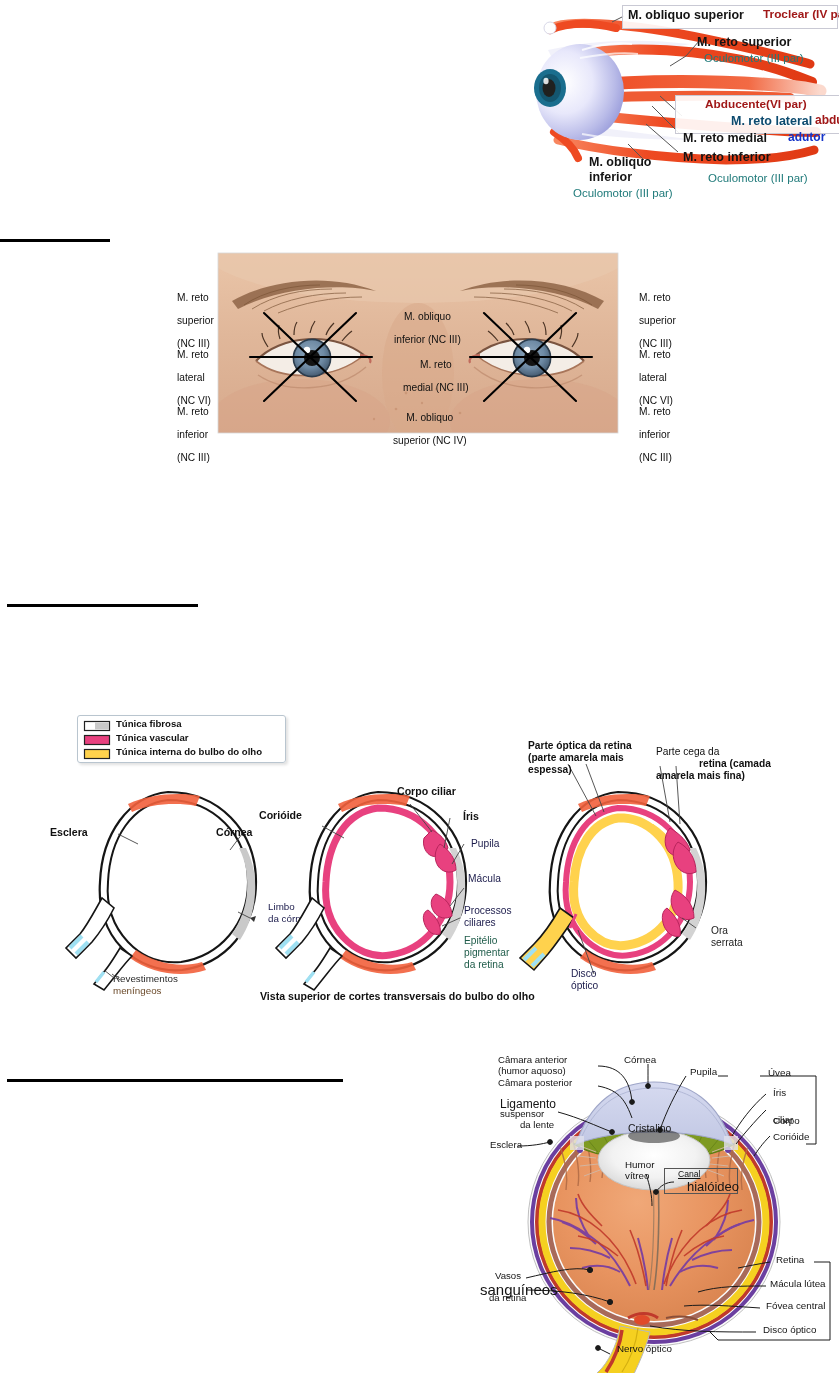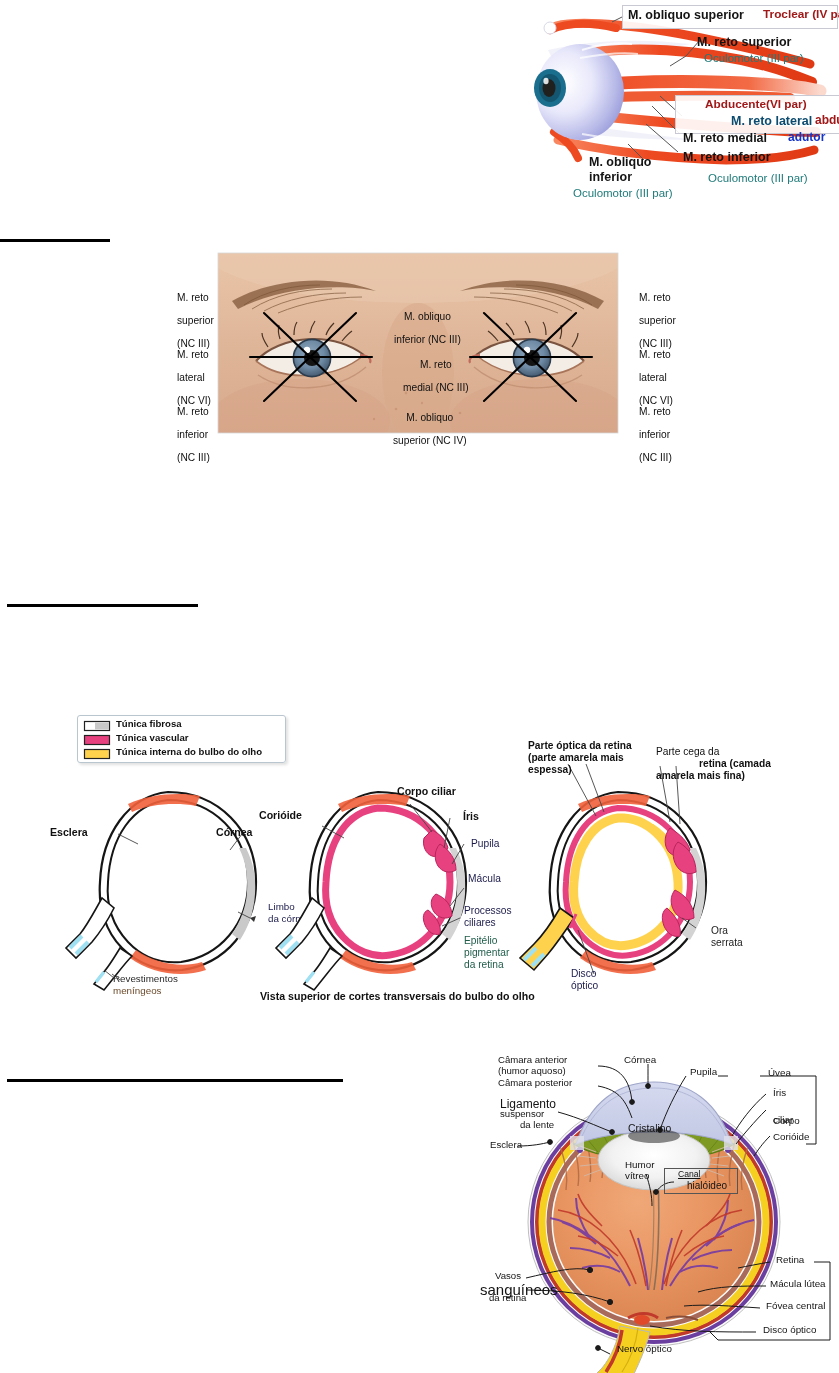--- a/index.html
+++ b/index.html
@@ -599,21 +599,21 @@
     <div class="lbl" style="left:10px;top:242px;font-size:15px;color:#141414;">sanguíneos</div>
     <div class="lbl" style="left:19px;top:253px;font-size:9.6px;color:#141414;">da retina</div>
 
     <div class="lbl" style="left:154px;top:15px;font-size:9.8px;color:#141414;">Córnea</div>
     <div class="lbl" style="left:220px;top:27px;font-size:9.8px;color:#141414;">Pupila</div>
     <div class="lbl" style="left:158px;top:83px;font-size:10.4px;color:#141414;">Cristalino</div>
     <div class="lbl" style="left:155px;top:120px;font-size:9.8px;color:#141414;">Humor</div>
     <div class="lbl" style="left:155px;top:131px;font-size:9.8px;color:#141414;">vítreo</div>
     <div class="bx" style="left:194px;top:128px;width:72px;height:24px;border:1px solid #555;background:transparent;"></div>
     <div class="lbl" style="left:208px;top:130px;font-size:8.6px;color:#141414;text-decoration:underline;">Canal</div>
-    <div class="lbl" style="left:201px;top:140px;font-size:10px;color:#141414;padding-left:16px;">hialóideo</div>
+    <div class="lbl" style="left:201px;top:140px;font-size:13px;color:#141414;padding-left:16px;">hialóideo</div>
     <div class="lbl" style="left:147px;top:304px;font-size:9.8px;color:#141414;">Nervo óptico</div>
 
     <div class="lbl" style="left:298px;top:28px;font-size:9.8px;color:#141414;">Úvea</div>
     <div class="lbl" style="left:303px;top:48px;font-size:9.8px;color:#141414;">Íris</div>
     <div class="lbl" style="left:303px;top:76px;font-size:9.8px;color:#141414;">Corpo</div>
     <div class="lbl" style="left:303px;top:75px;font-size:9.8px;color:#141414;">ciliar</div>
     <div class="lbl" style="left:303px;top:92px;font-size:9.8px;color:#141414;">Corióide</div>
     <div class="lbl" style="left:306px;top:215px;font-size:9.8px;color:#141414;">Retina</div>
     <div class="lbl" style="left:300px;top:239px;font-size:9.8px;color:#141414;">Mácula lútea</div>
     <div class="lbl" style="left:296px;top:261px;font-size:9.8px;color:#141414;">Fóvea central</div>

